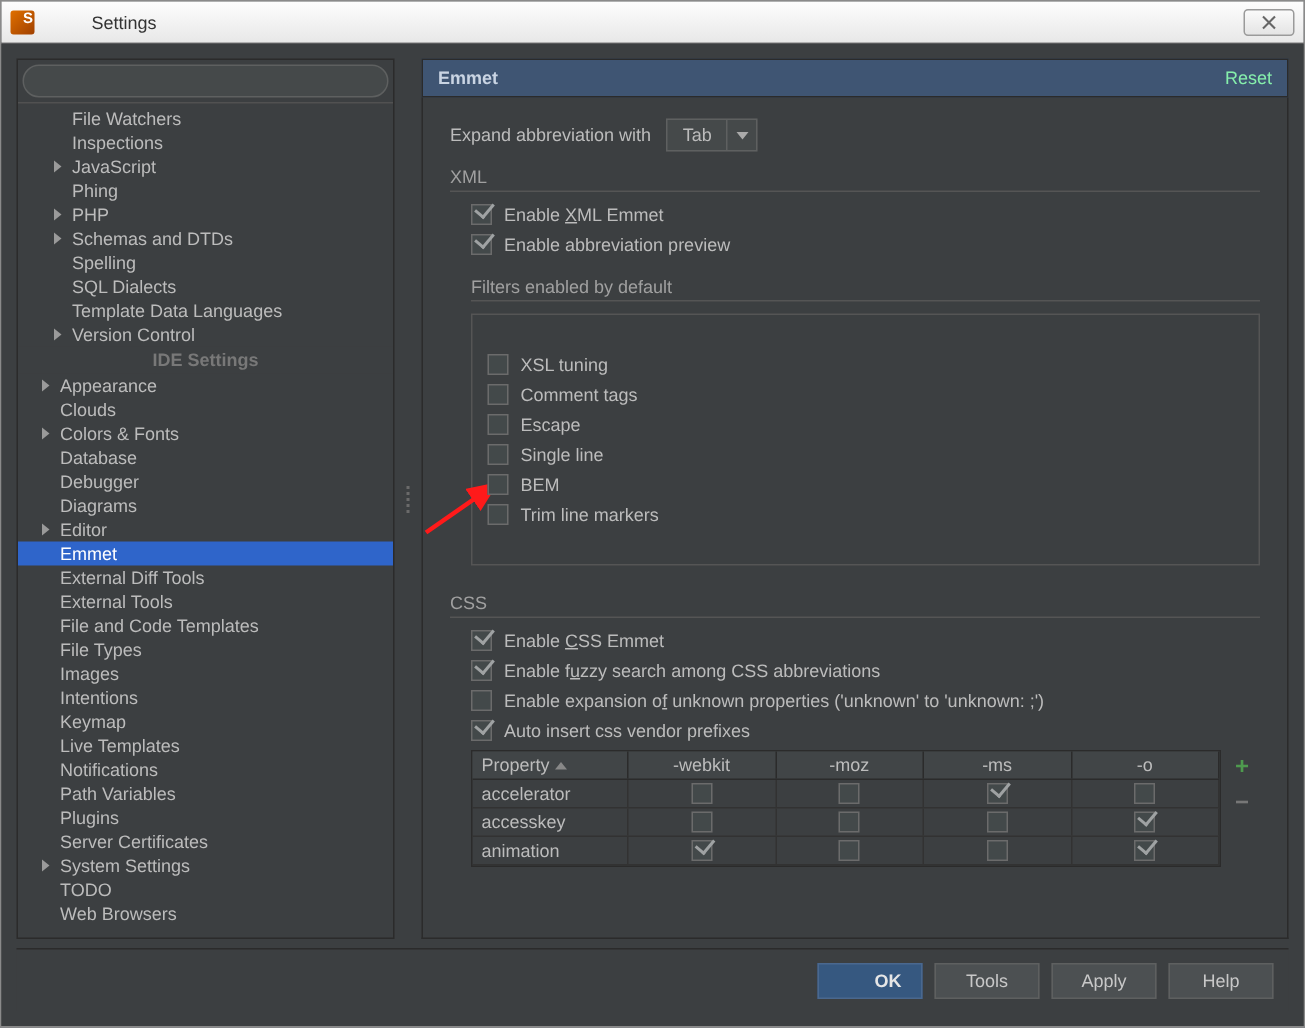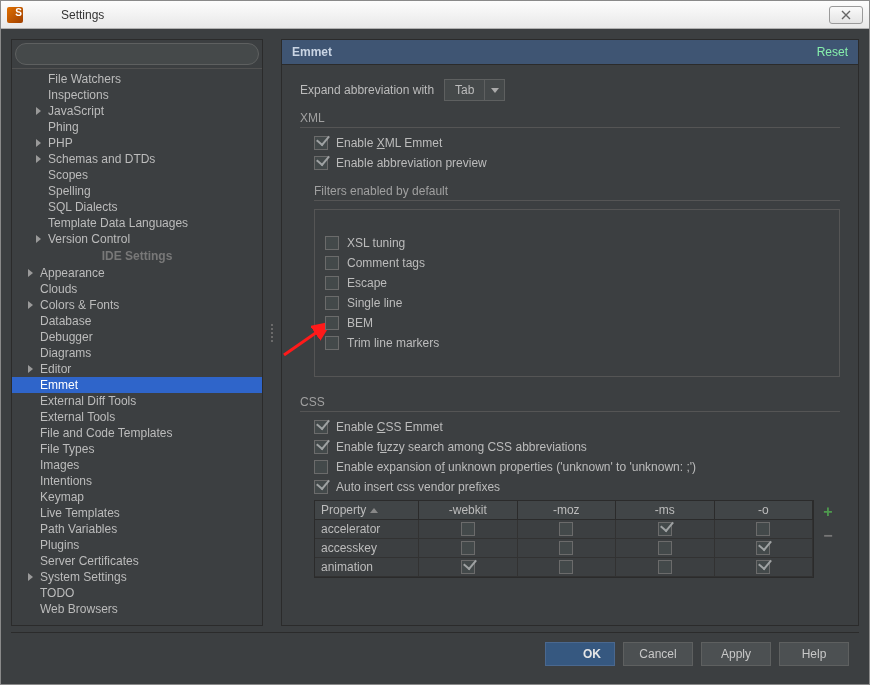--- a/index.html
+++ b/index.html
@@ -107,21 +107,20 @@
           <div class="search-icon"></div>
           <input class="search" placeholder="" style="">
         </div>
         <div class="tree" id="tree">
             <div class="tree-item"><span>File Watchers</span></div>
             <div class="tree-item"><span>Inspections</span></div>
             <div class="tree-item"><div class="arrow right"></div><span>JavaScript</span></div>
             <div class="tree-item"><span>Phing</span></div>
             <div class="tree-item"><div class="arrow right"></div><span>PHP</span></div>
             <div class="tree-item"><div class="arrow right"></div><span>Schemas and DTDs</span></div>
-            <div class="tree-item"><span>Scopes</span></div>
             <div class="tree-item"><span>Spelling</span></div>
             <div class="tree-item"><span>SQL Dialects</span></div>
             <div class="tree-item"><span>Template Data Languages</span></div>
             <div class="tree-item"><div class="arrow right"></div><span>Version Control</span></div>
             <div class="tree-header">IDE Settings</div>
             <div class="tree-item top"><div class="arrow right"></div><span>Appearance</span></div>
             <div class="tree-item top"><span>Clouds</span></div>
             <div class="tree-item top"><div class="arrow right"></div><span>Colors &amp; Fonts</span></div>
             <div class="tree-item top"><span>Database</span></div>
             <div class="tree-item top"><span>Debugger</span></div>
@@ -129,20 +128,21 @@
             <div class="tree-item top"><div class="arrow right"></div><span>Editor</span></div>
             <div class="tree-item top selected"><span>Emmet</span></div>
             <div class="tree-item top"><span>External Diff Tools</span></div>
             <div class="tree-item top"><span>External Tools</span></div>
             <div class="tree-item top"><span>File and Code Templates</span></div>
             <div class="tree-item top"><span>File Types</span></div>
             <div class="tree-item top"><span>Images</span></div>
             <div class="tree-item top"><span>Intentions</span></div>
             <div class="tree-item top"><span>Keymap</span></div>
             <div class="tree-item top"><span>Live Templates</span></div>
+            <div class="tree-item top"><span>Notifications</span></div>
             <div class="tree-item top"><span>Path Variables</span></div>
             <div class="tree-item top"><span>Plugins</span></div>
             <div class="tree-item top"><span>Server Certificates</span></div>
             <div class="tree-item top"><div class="arrow right"></div><span>System Settings</span></div>
             <div class="tree-item top"><span>TODO</span></div>
             <div class="tree-item top"><span>Web Browsers</span></div>
           </div>
       </div>
 
       <div class="splitter-dots">
@@ -301,18 +301,18 @@
               </div>
             </div>
           </div>
 
         </div>
       </div>
     </div>
 
     <div class="footer">
       <div class="btn primary">OK</div>
-      <div class="btn">Cancel</div>
+      <div class="btn">Tools</div>
       <div class="btn">Apply</div>
       <div class="btn">Help</div>
     </div>
   </div>
 </div>
 
 </body></html>

